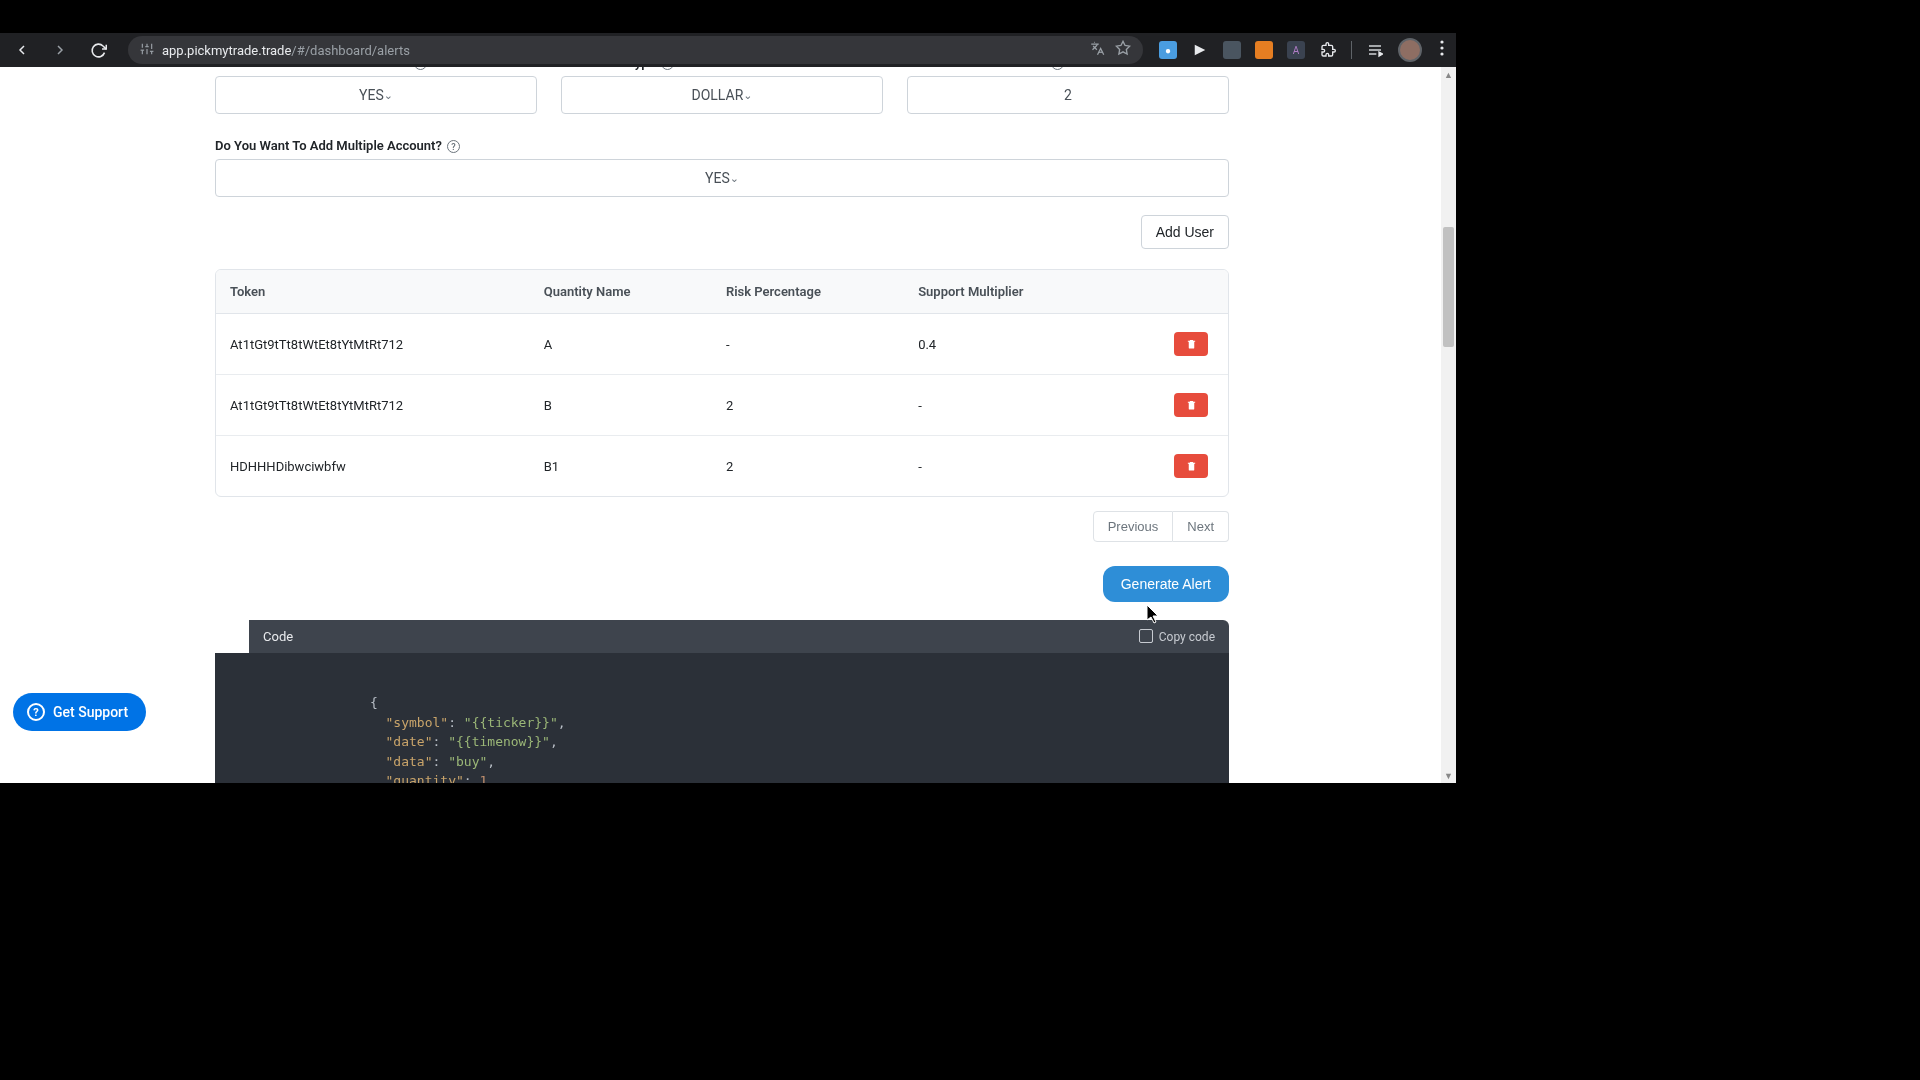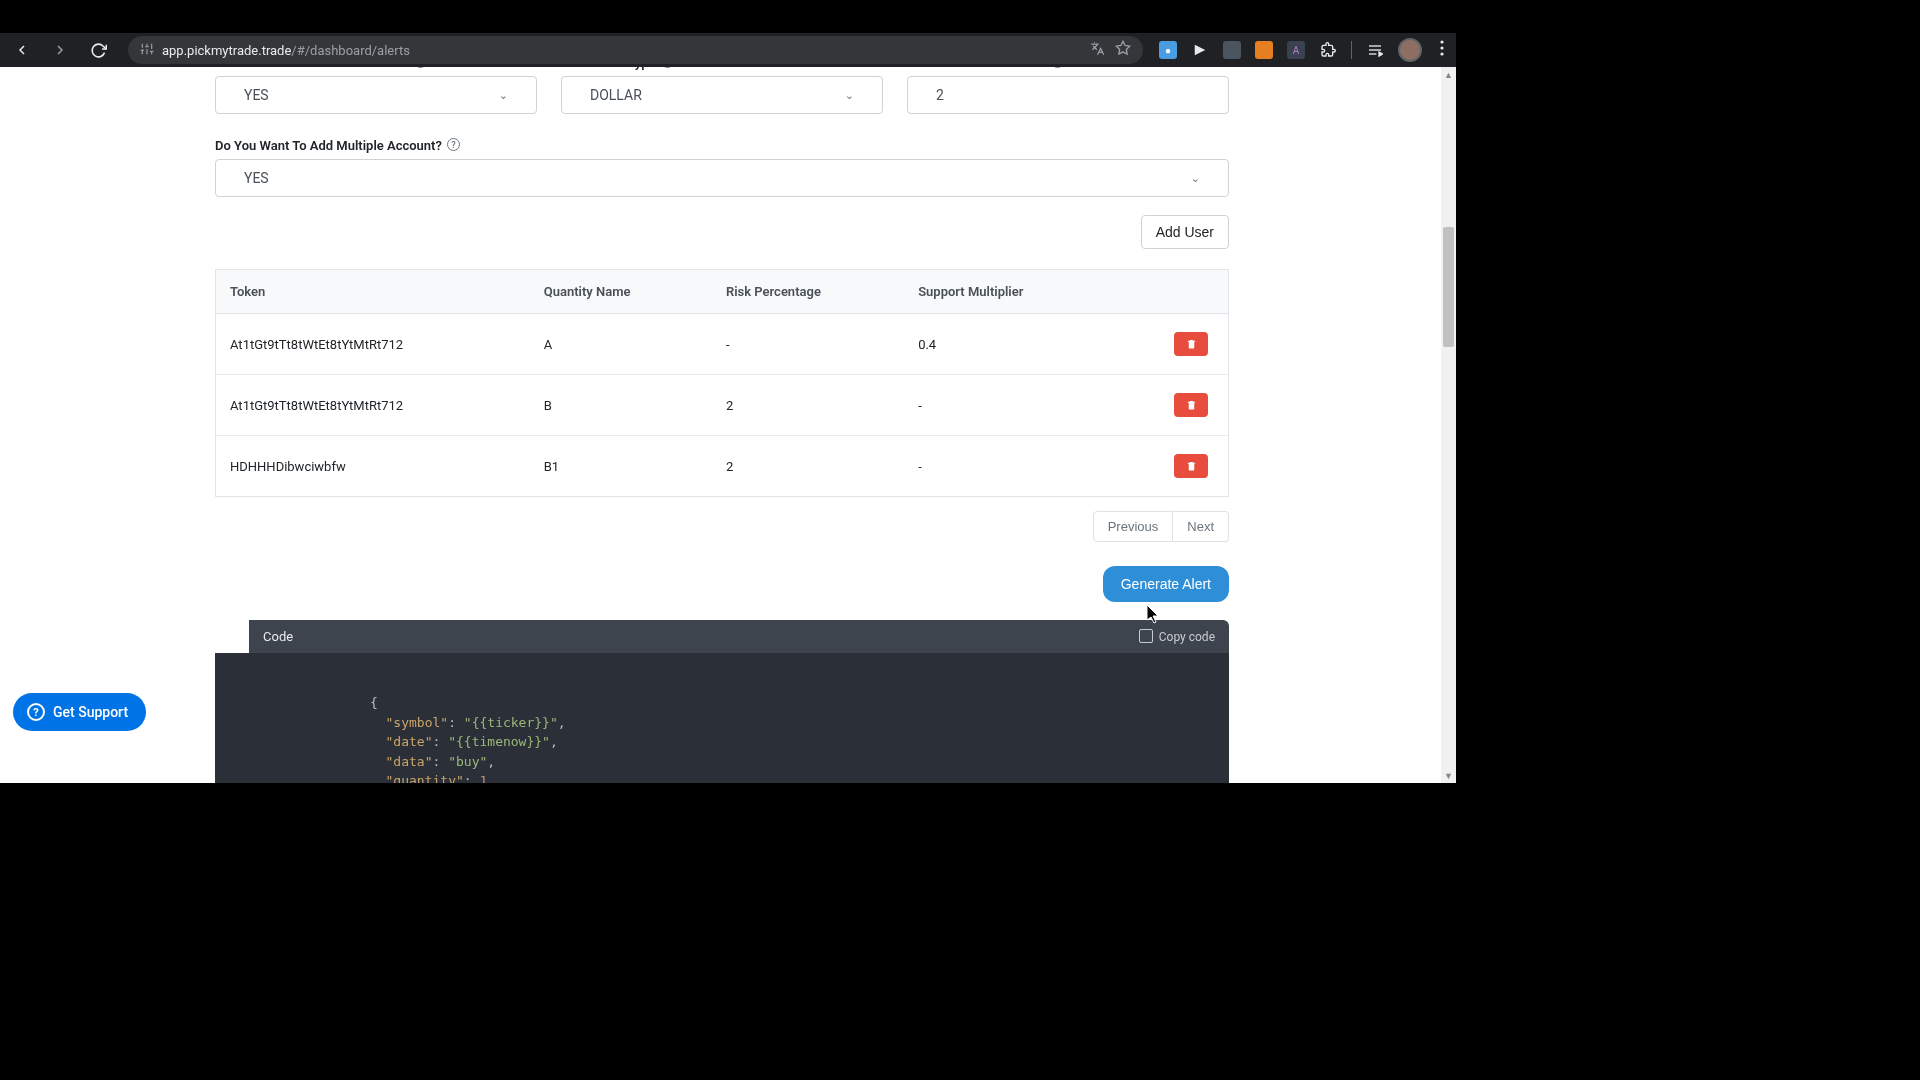--- a/index.html
+++ b/index.html
@@ -64,45 +64,45 @@
 
   .content {
     padding: 0 16px 0 0;
   }
   .container { width: 1014px; margin: 0 auto 0 215px; }
 
   .field-row { display: flex; gap: 24px; }
   .field-group { flex: 1; }
   .field-label {
     font-size: 13px; font-weight: 600; color: #212529;
-    display: flex; align-items: flex-start; gap: 5px; margin-bottom: 6px;
+    display: flex; align-items: flex-end; gap: 5px; margin-bottom: 6px;
     white-space: nowrap;
   }
   .field-label.cut { margin-top: -8px; }
   .help-ico {
     width: 13px; height: 13px; border: 1px solid #6c757d; border-radius: 50%;
     display: inline-flex; align-items: center; justify-content: center;
     font-size: 9px; color: #6c757d;
   }
   .select-box, .input-box {
     height: 38px; border: 1px solid #ced4da; border-radius: 4px;
-    padding: 0 28px; display: flex; align-items: center;
+    padding: 0 5px; display: flex; align-items: center;
     font-size: 14px; color: #495057; background: #fff;
-    justify-content: space-between;
+    justify-content: center;
   }
   .chev { color: #6c757d; font-size: 11px;}
   
   .section { margin-top: 24px; }
   .add-user-row { display: flex; justify-content: flex-end; margin-top: 18px; }
   .btn-outline {
     padding: 8px 14px; border: 1px solid #ced4da; border-radius: 4px;
     font-size: 14px; background: #fff; color: #212529; font-weight:500;
   }
 
-  .table-wrap { border: 1px solid #e1e5ea; border-radius: 0; margin-top: 20px; overflow: hidden; }
+  .table-wrap { border: 1px solid #e1e5ea; border-radius: 6px; margin-top: 20px; overflow: hidden; }
   table { width: 100%; border-collapse: collapse; }
   th {
     text-align: left; padding: 14px 14px; font-size: 13px; font-weight: 600;
     color: #495057; background: #f8f9fa; border-bottom: 1px solid #e1e5ea;
   }
   td {
     padding: 18px 14px; font-size: 13px; color: #212529;
     border-bottom: 1px solid #e9ecef;
   }
   tr:last-child td { border-bottom: none; }

